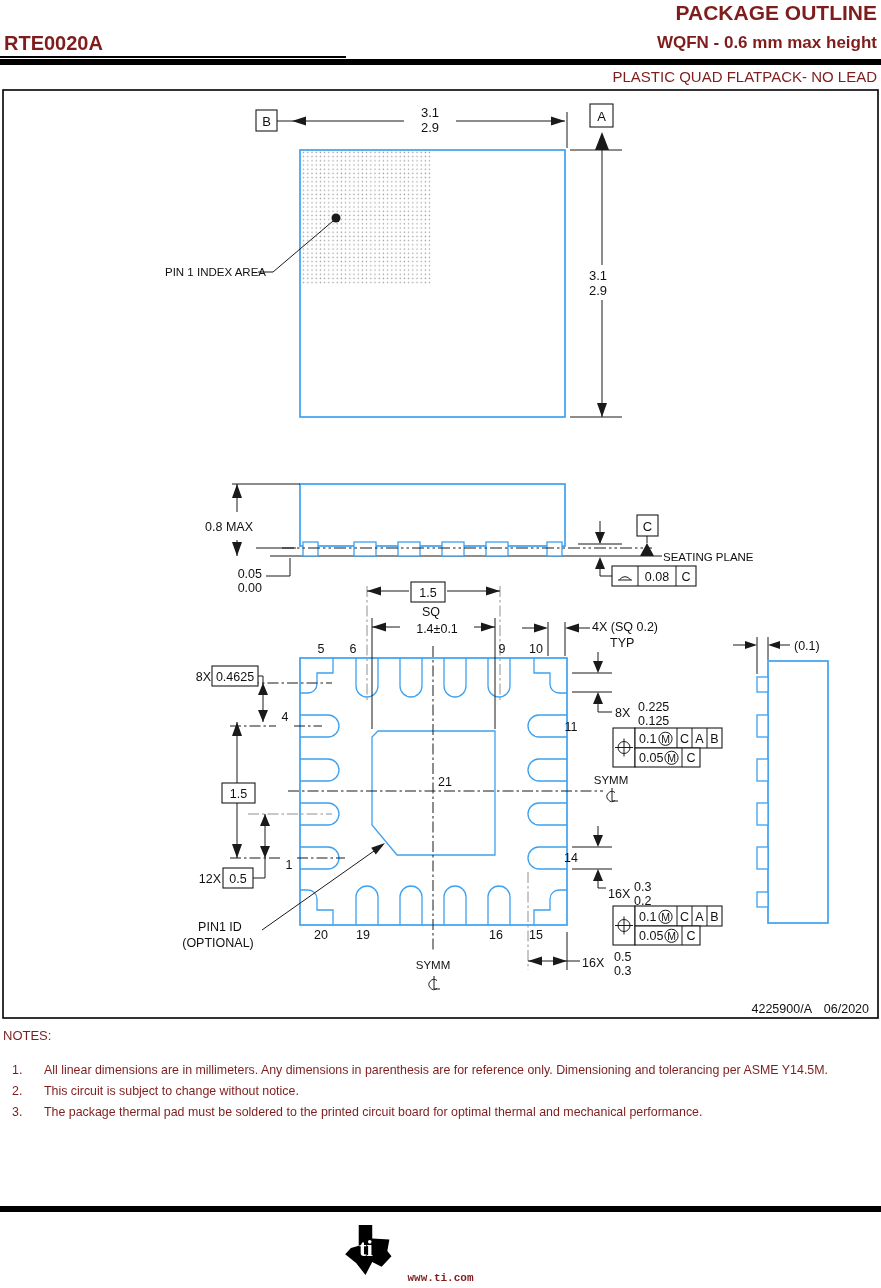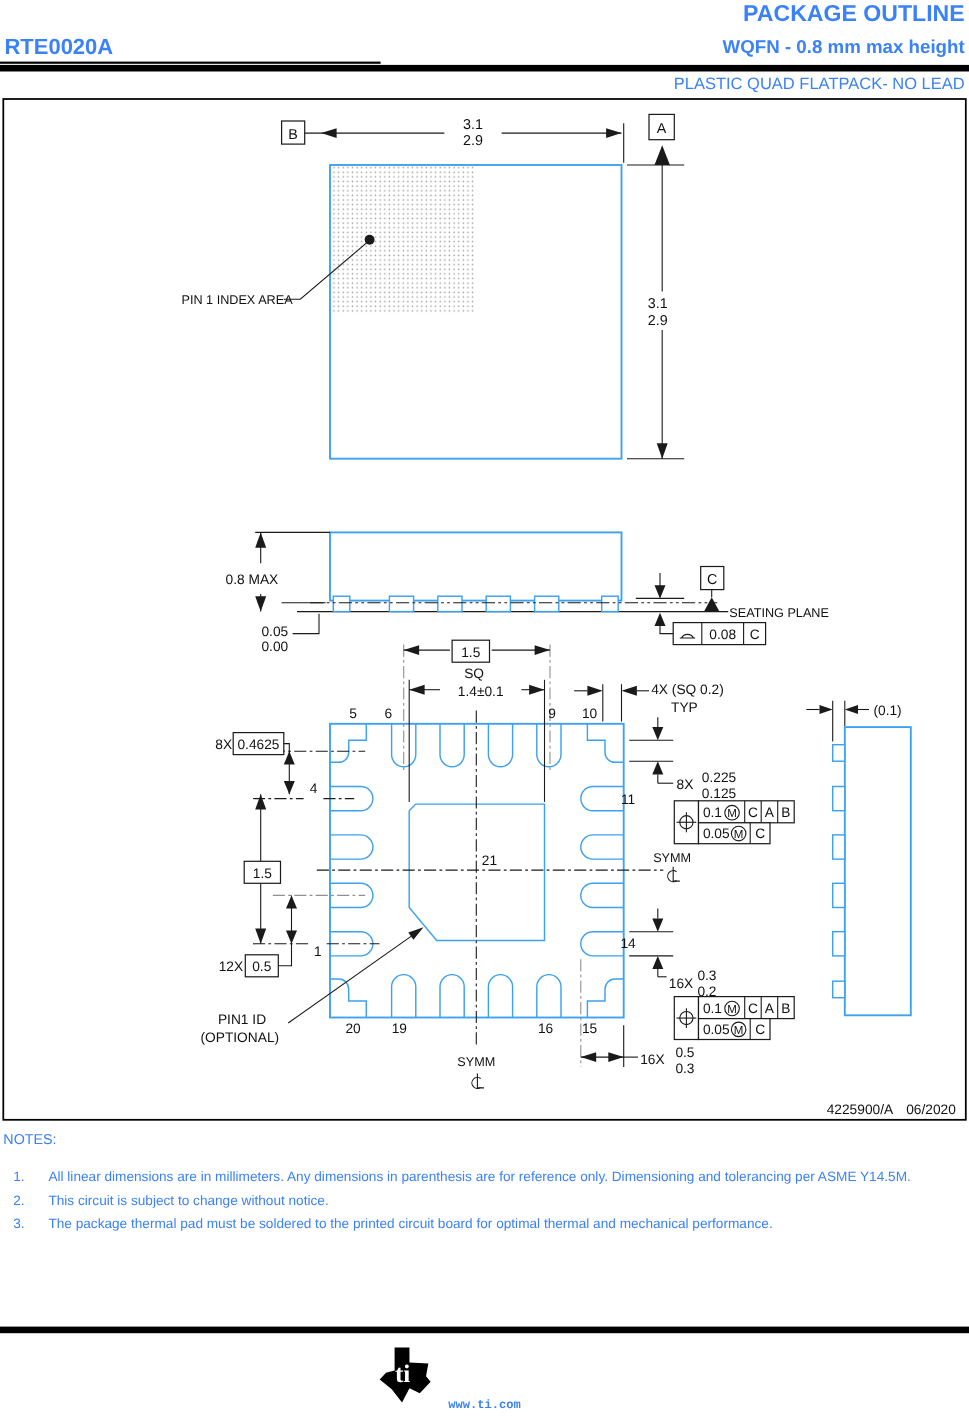--- a/index.html
+++ b/index.html
@@ -1,17 +1,17 @@
 <!DOCTYPE html>
 <html><head>
 <meta charset="utf-8">
 <style>
   html,body{margin:0;padding:0;background:#fff;}
   .page{position:relative;width:881px;height:1288px;background:#fff;overflow:hidden;
-        font-family:"Liberation Sans",sans-serif;color:#3b82f6;}
+        font-family:"Liberation Sans",sans-serif;color:#7f1d1d;}
   .abs{position:absolute;}
   .hdr-title{top:1px;right:4px;font-size:21px;font-weight:bold;}
   .hdr-part{top:32px;left:4px;font-size:20px;font-weight:bold;}
   .hdr-sub{top:33px;right:4px;font-size:17px;font-weight:bold;}
   .hdr-thin{top:56px;left:0;width:346px;height:2px;background:#000;}
   .hdr-bar{top:59px;left:0;width:881px;height:6px;background:#000;}
   .hdr-pkg{top:68px;right:4px;font-size:15px;}
   .notes-label{top:1028px;left:3px;font-size:13px;}
   .notes{top:1062px;left:12px;width:845px;font-size:12.4px;line-height:1.36;}
   .note-row{display:flex;margin-bottom:4px;}
@@ -36,21 +36,21 @@
   .ph{stroke:#1a1a1a;fill:none;stroke-width:1;stroke-dasharray:12 3 2.5 3 2.5 3;}
   .dbox{fill:#fff;stroke:#1a1a1a;stroke-width:1.1;}
 </style>
 </head>
 <body>
 
 <div class="page">
 
   <div class="abs hdr-title">PACKAGE OUTLINE</div>
   <div class="abs hdr-part">RTE0020A</div>
-  <div class="abs hdr-sub">WQFN - 0.8 mm max height</div>
+  <div class="abs hdr-sub">WQFN - 0.6 mm max height</div>
   <div class="abs hdr-thin"></div>
   <div class="abs hdr-bar"></div>
   <div class="abs hdr-pkg">PLASTIC QUAD FLATPACK- NO LEAD</div>
 
   <svg class="abs" style="top:0;left:0" width="881" height="1020" viewBox="0 0 881 1020">
     <defs>
       <pattern id="dots" width="4.2" height="4.2" patternUnits="userSpaceOnUse">
         <circle cx="1.2" cy="1.2" r="0.7" fill="#9a9a9a"></circle>
       </pattern>
     </defs>

